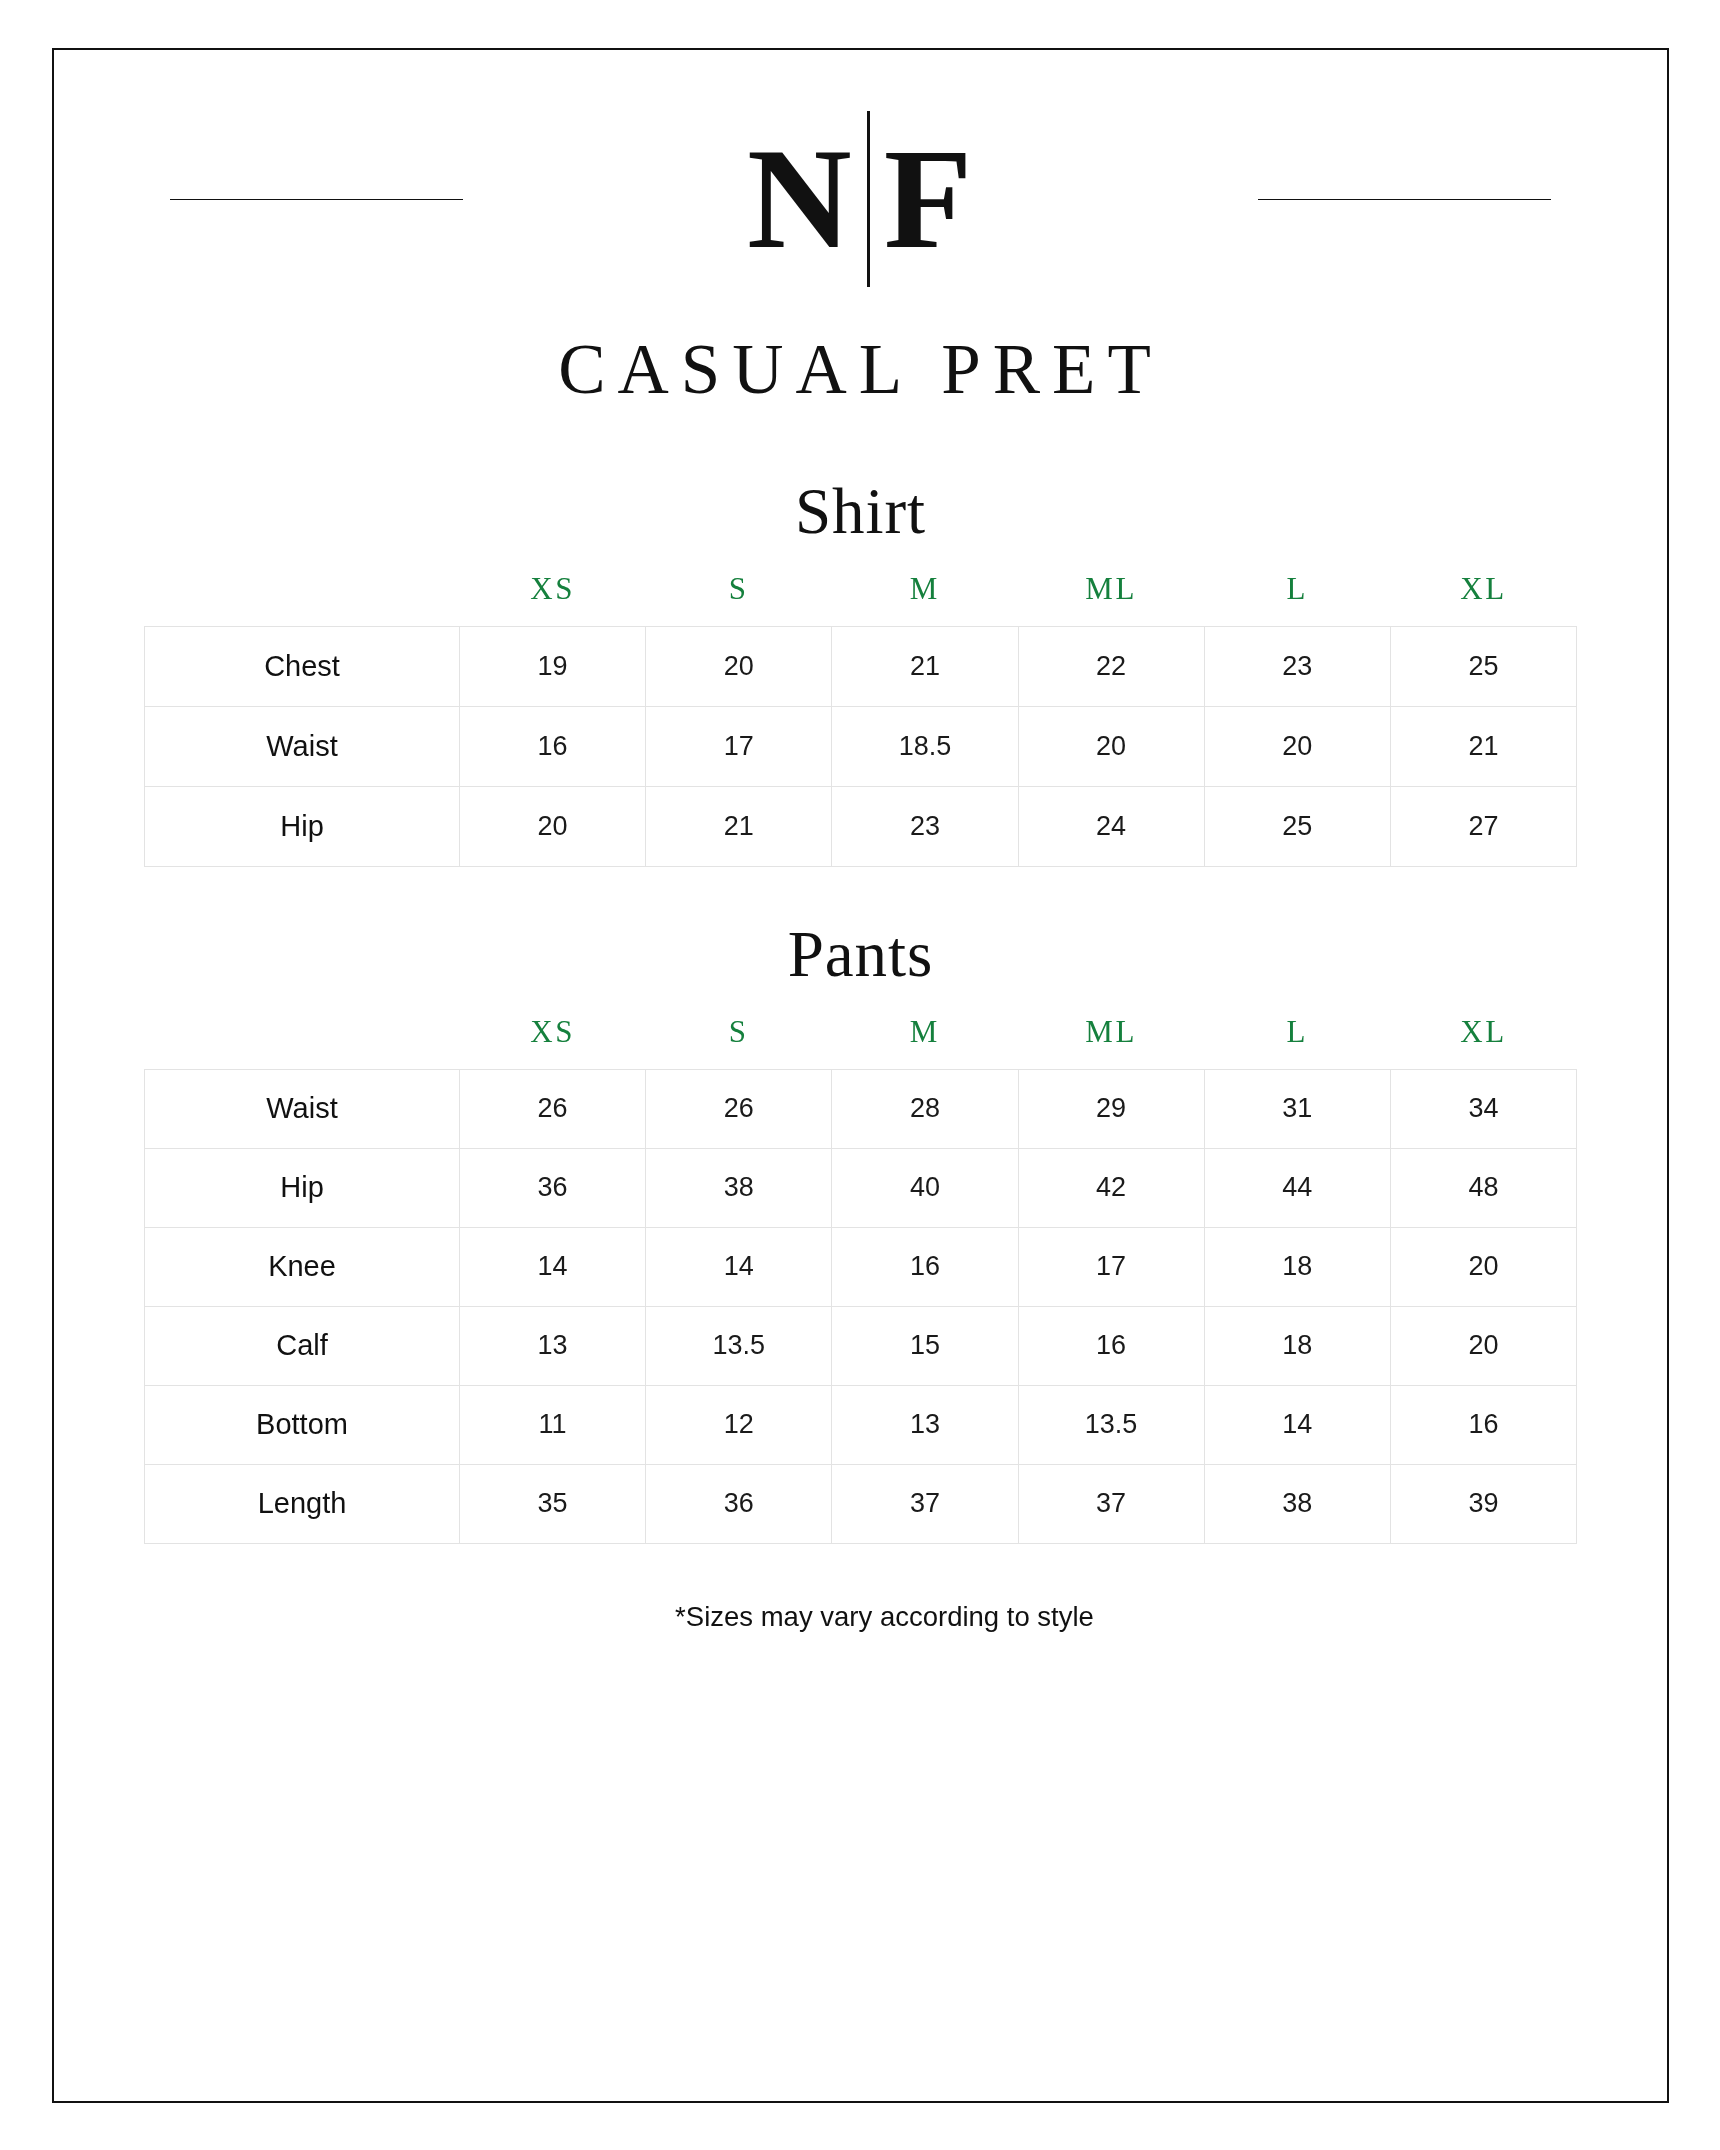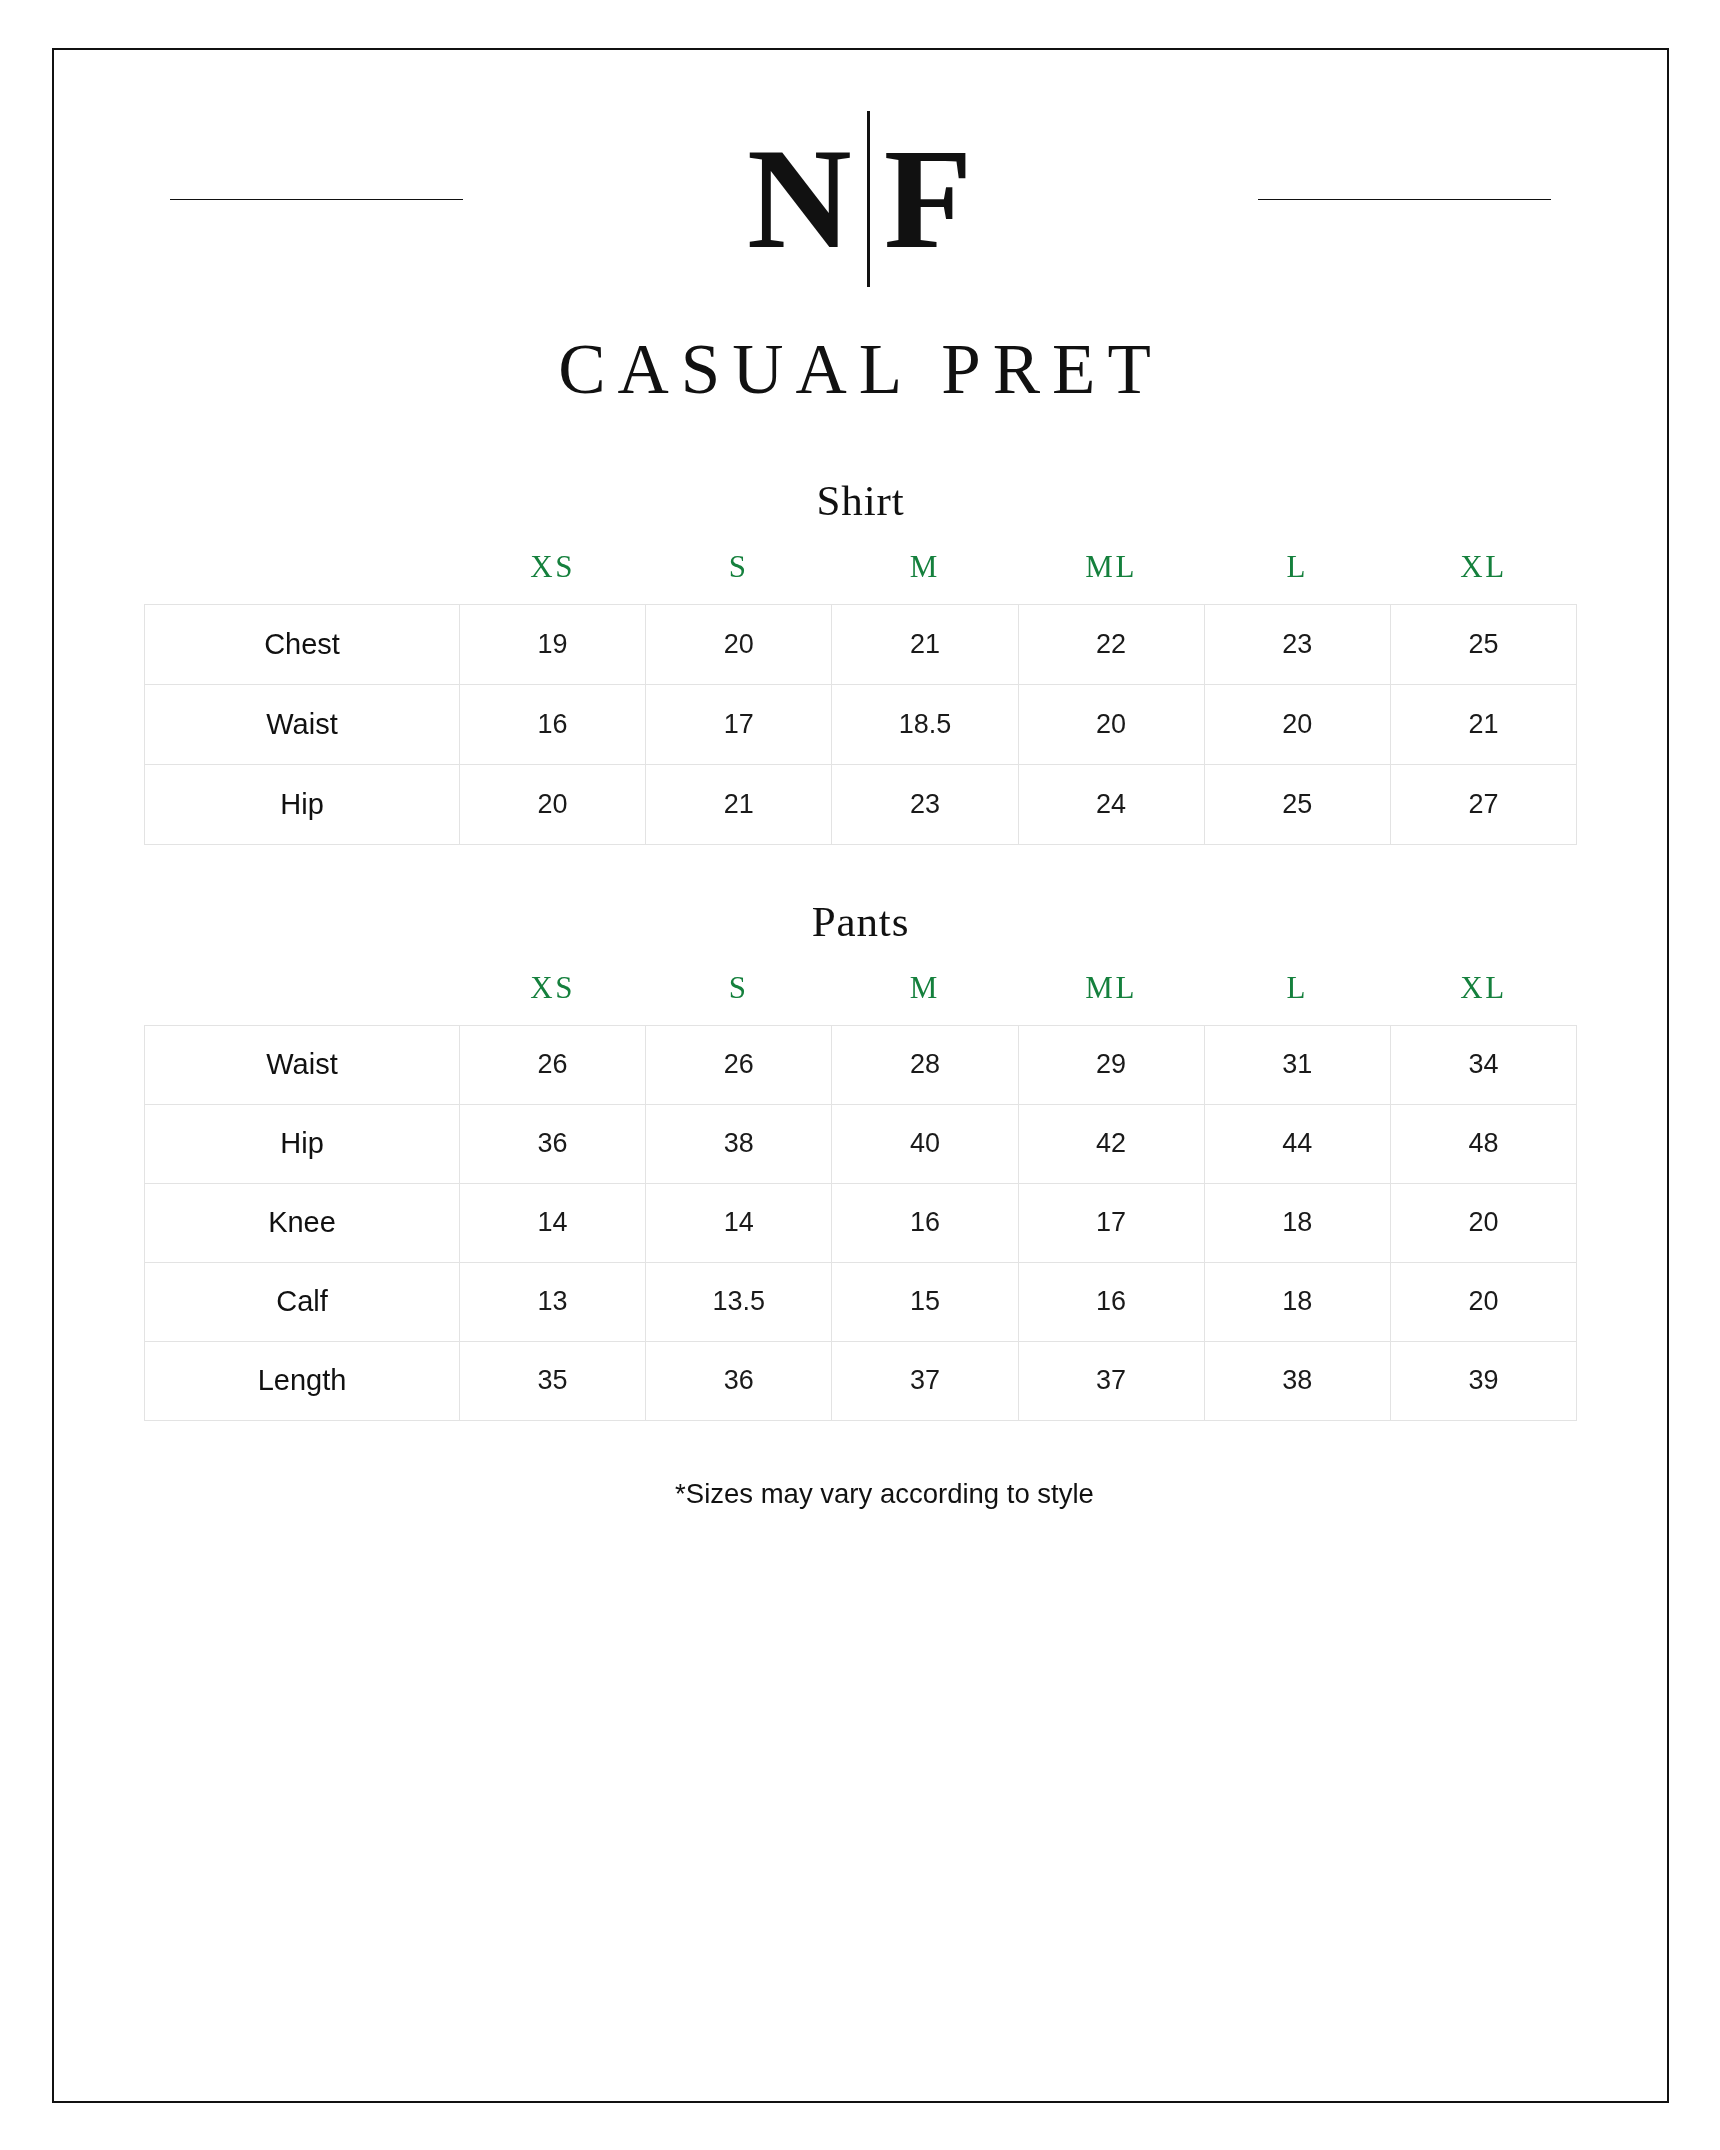--- a/index.html
+++ b/index.html
@@ -88,21 +88,21 @@
     letter-spacing: 12px;
     font-weight: 400;
     color: #111111;
     margin-top: 52px;
     text-align: center;
     white-space: nowrap;
   }
 
   .section-title {
     font-family: "Liberation Serif", serif;
-    font-size: 43px;
+    font-size: 65px;
     line-height: 1;
     font-weight: 400;
     color: #111111;
     text-align: center;
     letter-spacing: 0.9px;
   }
   .section-title.shirt { margin-top: 72px; }
   .section-title.pants { margin-top: 55px; }
 
   
@@ -281,20 +281,29 @@
           <tr>
             <td class="row-label">Calf</td>
             <td>13</td>
             <td>13.5</td>
             <td>15</td>
             <td>16</td>
             <td>18</td>
             <td>20</td>
           </tr>
           <tr>
+            <td class="row-label">Bottom</td>
+            <td>11</td>
+            <td>12</td>
+            <td>13</td>
+            <td>13.5</td>
+            <td>14</td>
+            <td>16</td>
+          </tr>
+          <tr>
             <td class="row-label">Length</td>
             <td>35</td>
             <td>36</td>
             <td>37</td>
             <td>37</td>
             <td>38</td>
             <td>39</td>
           </tr>
         </tbody>
       </table>

